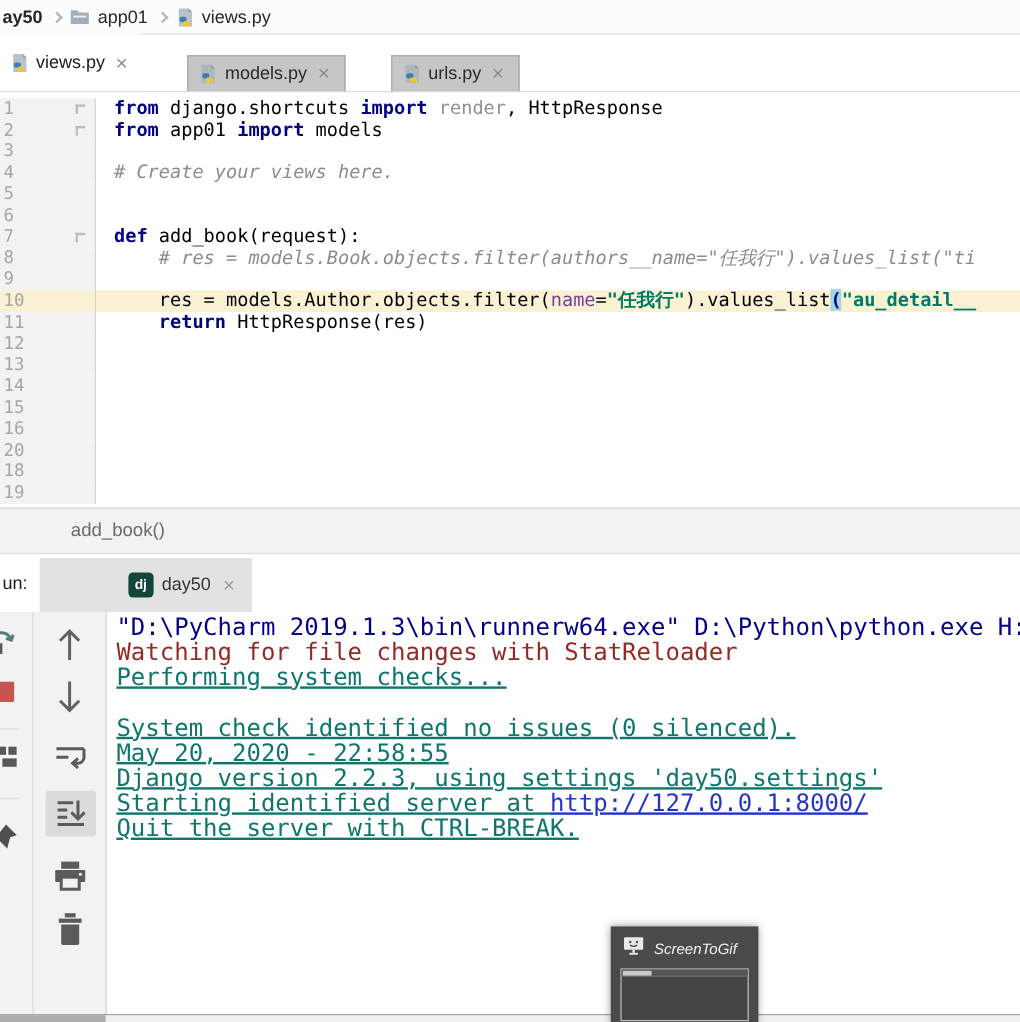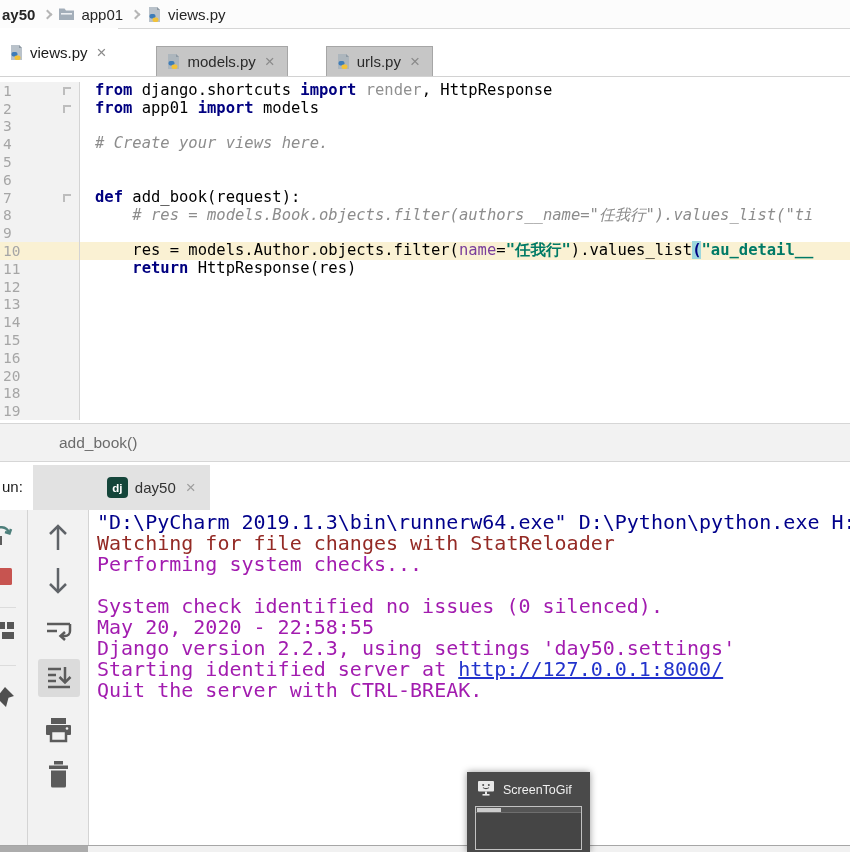--- a/index.html
+++ b/index.html
@@ -70,31 +70,31 @@
   .rail-left { flex:0 0 28px; }
   .rail-icons { flex:0 0 61px; }
   .rail .ricon { position:absolute; cursor:pointer; }
   .rail-hr { position:absolute; left:3px; width:20px; height:1px; background:#DCDCDC; }
   .hl-box { position:absolute; left:10px; top:149px; width:42px; height:38px; background:#DBDBDB; border-radius:3px; }
   .console { flex:1 1 auto; background:#FFFFFF; overflow:hidden; padding:2px 0 0 8px; cursor:text; }
   .console-line { white-space:pre; height:21px;
     font-family:"DejaVu Sans Mono", monospace; font-size:20px; line-height:21px; }
   .c-cmd  { color:#00008B; }
   .c-err  { color:#942A25; }
-  .c-out  { color:#a21caf; }
+  .c-out  { color:#0f766e;text-decoration:underline; }
   .c-link { color:#2233CC; text-decoration:underline; cursor:pointer; }
 
   
   .status-strip { position:absolute; left:0; top:845px; width:850px; height:7px; background:#F1F1F1;
     border-top:1px solid #A6A6A6; }
   .status-strip .dark { position:absolute; left:0; top:0; width:88px; height:7px; background:#ACACAC; }
 
   
-  .overlay { position:absolute; left:467px; top:772px; width:123px; height:80px; background:#4A4A4A;
-    z-index:50; box-shadow:0 0 7px rgba(0,0,0,0.4); }
+  .overlay { position:absolute; left:509px; top:772px; width:123px; height:80px; background:#4A4A4A;
+    z-index:50; box-shadow:0 0 7px rgba(0,0,0,0.4);font-style:italic; }
   .overlay-head { display:flex; align-items:center; padding:8px 0 0 10px; }
   .overlay-title { color:#F0F0F0; font-size:12.5px; margin-left:8px; }
   .overlay-thumb { margin:6px 8px 0 8px; height:44px; border:1px solid #C2C2C2; background:#454545;
     cursor:pointer; }
   .overlay-thumb .mini-bar { height:6px; background:#555555; border-bottom:1px solid #6E6E6E; position:relative; }
   .overlay-thumb .mini-chip { position:absolute; left:1px; top:1px; width:24px; height:4px; background:#CCCCCC; }
 </style>
 </head>
 <body>
 

